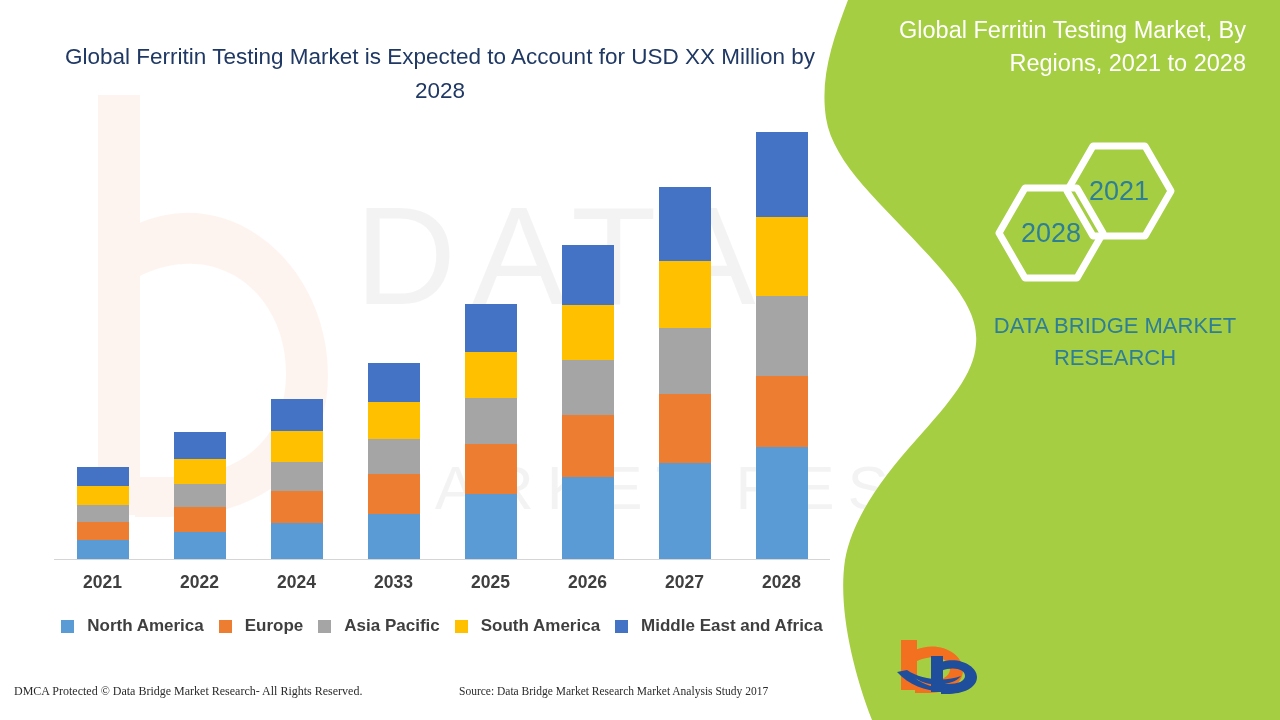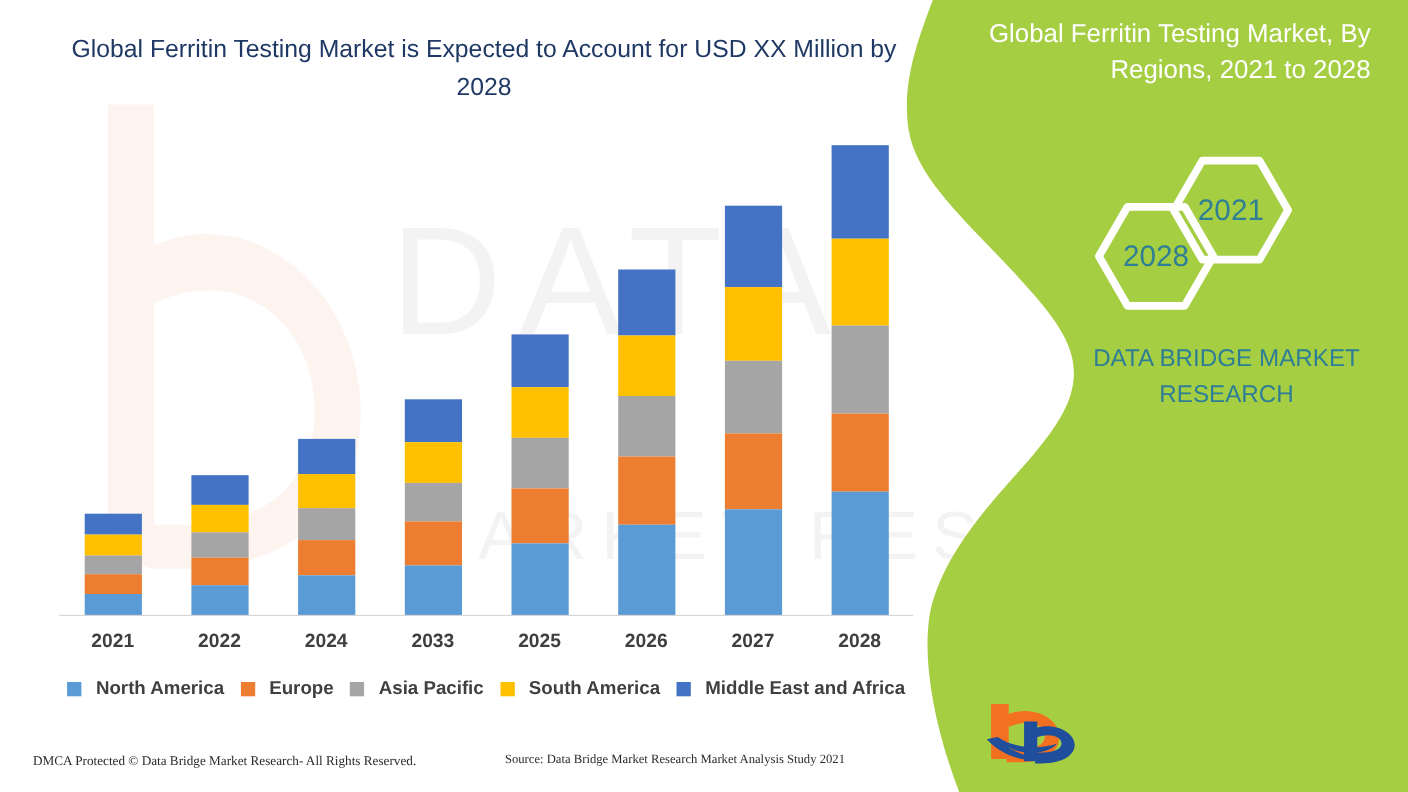--- a/index.html
+++ b/index.html
@@ -124,21 +124,21 @@
     font-size: 8.5px;
     letter-spacing: 3.1px;
     color: #4a4a28;
     font-family: "Liberation Serif", serif;
   }
 
   
   .chart-title {
     position: absolute;
     left: 60px;
-    top: 28px;
+    top: 40px;
     width: 760px;
     text-align: center;
     font-size: 22.5px;
     line-height: 34px;
     color: #1f3864;
     z-index: 4;
     font-family: "Liberation Sans", sans-serif;
   }
 
   
@@ -212,21 +212,21 @@
     font-size: 17px;
     font-weight: bold;
     color: #3f3f3f;
     white-space: nowrap;
     font-family: "Liberation Sans", sans-serif;
   }
 
   
   .footer-left {
     position: absolute;
-    left: 30px;
+    left: 14px;
     top: 684px;
     font-size: 12px;
     color: #2b2b2b;
     font-family: "Liberation Serif", serif;
     z-index: 4;
     white-space: nowrap;
   }
   .footer-right {
     position: absolute;
     left: 459px;
@@ -341,21 +341,21 @@
         <span class="legend-sw" style="background: rgb(255, 192, 0);"></span>
         <span class="legend-lb">South America</span>
       </div>
       <div class="legend-item">
         <span class="legend-sw" style="background: rgb(68, 114, 196);"></span>
         <span class="legend-lb">Middle East and Africa</span>
       </div>
     </div>
 
   <div class="footer-left">DMCA Protected © Data Bridge Market Research- All Rights Reserved.</div>
-  <div class="footer-right">Source: Data Bridge Market Research Market Analysis Study 2021</div>
+  <div class="footer-right">Source: Data Bridge Market Research Market Analysis Study 2017</div>
 
   <svg class="green-panel" viewBox="0 0 1280 720" preserveAspectRatio="none">
     <path d="M848,0 C832,42 820,78 826,118 C834,168 890,210 940,268
              C968,300 978,322 976,344 C974,374 950,402 916,440
              C880,480 852,520 845,560 C838,606 852,668 872,720
              L1280,720 L1280,0 Z" fill="#a6ce43"></path>
   </svg>
 
   <div class="panel-head">Global Ferritin Testing Market, By Regions, 2021 to 2028</div>
 

